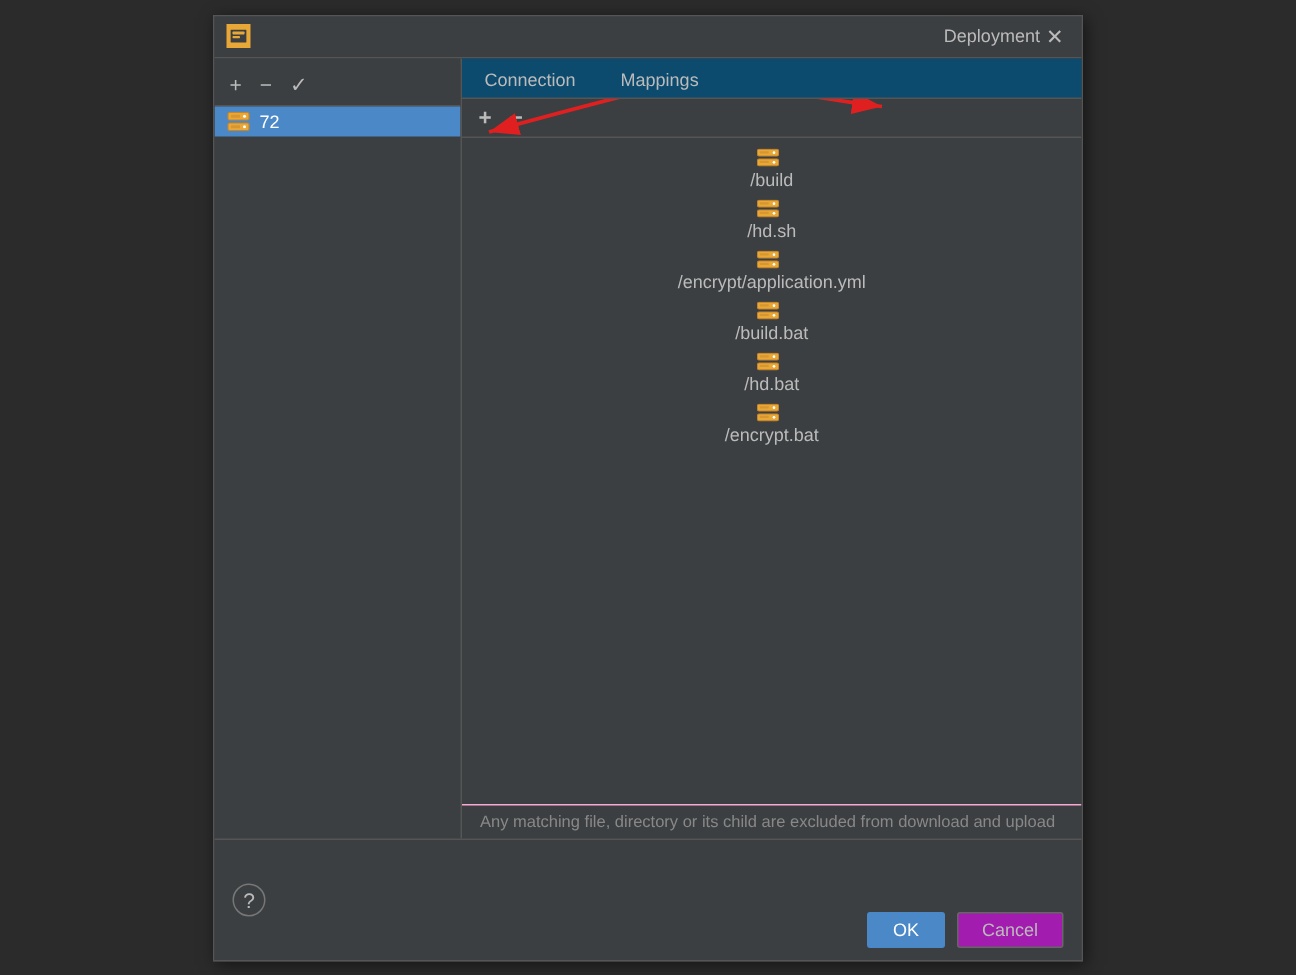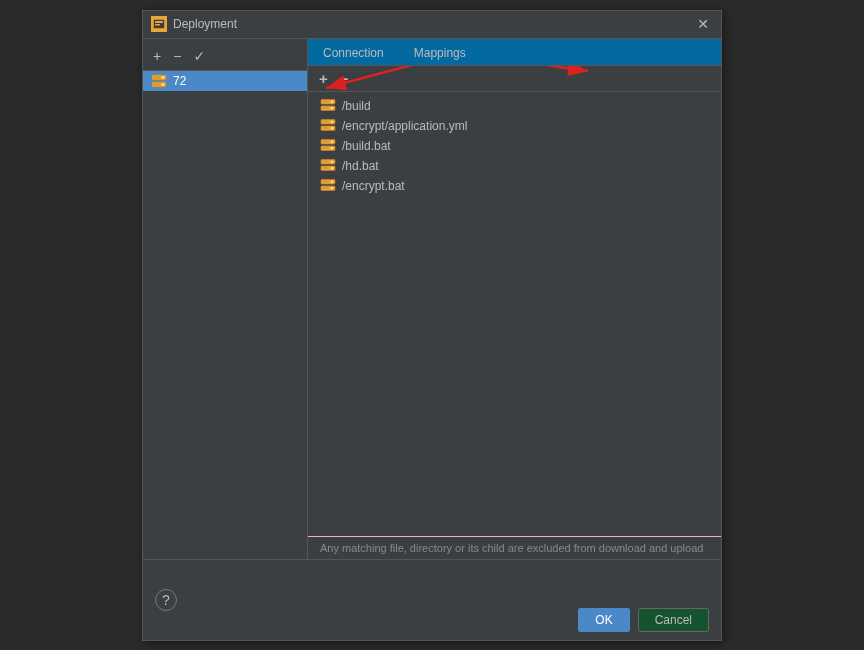--- a/index.html
+++ b/index.html
@@ -22,20 +22,21 @@
       flex-direction: column;
     }
     .title-bar {
       background: #3c3f41;
       border-bottom: 1px solid #555;
       display: flex;
       align-items: center;
       padding: 8px 8px;
       height: 28px;
       user-select: none;
+      text-align: right;
     }
     .title-bar-icon {
       width: 16px;
       height: 16px;
       margin-right: 6px;
       background: #e8a838;
       display: flex;
       align-items: center;
       justify-content: center;
       font-size: 10px;
@@ -118,21 +119,21 @@
     .right-panel {
       flex: 1;
       display: flex;
       flex-direction: column;
       background: #3c3f41;
     }
 
     .tabs {
       display: flex;
       border-bottom: 1px solid #555;
-      background: #0369a1;
+      background: #0c4a6e;
     }
     .tab {
       padding: 6px 14px;
       cursor: pointer;
       color: #bbbbbb;
       font-size: 12px;
       border: 1px solid transparent;
       border-bottom: none;
       margin-bottom: -1px;
       position: relative;
@@ -179,20 +180,21 @@
       overflow-y: auto;
       padding: 4px 0;
     }
     .path-item {
       display: flex;
       align-items: center;
       padding: 3px 12px;
       cursor: pointer;
       color: #bbbbbb;
       font-size: 12px;
+      flex-direction: column;
     }
     .path-icon {
       width: 16px;
       height: 14px;
       margin-right: 6px;
       flex-shrink: 0;
       display: inline-flex;
       align-items: center;
     }
 
@@ -235,21 +237,21 @@
       border-radius: 2px;
       border: 1px solid #555;
       margin-top: 40px;
     }
     .btn-primary {
       background: #4a88c7;
       color: #fff;
       border-color: #4a88c7;
     }
     .btn-default {
-      background: #14532d;
+      background: #a21caf;
       color: #bbbbbb;
       border-color: #666;
     }
 
     
     ::-webkit-scrollbar { width: 8px; }
     ::-webkit-scrollbar-track { background: #3c3f41; }
     ::-webkit-scrollbar-thumb { background: #555; border-radius: 4px; }
   </style>
 </head>
@@ -346,20 +348,33 @@
             <span class="path-icon">
               <svg width="16" height="13" viewBox="0 0 16 13">
                 <rect x="1" y="0.5" width="14" height="4.5" rx="1" fill="#e8a838" stroke="#c8842a" stroke-width="0.7"></rect>
                 <rect x="1" y="7" width="14" height="4.5" rx="1" fill="#e8a838" stroke="#c8842a" stroke-width="0.7"></rect>
                 <circle cx="12" cy="2.8" r="0.9" fill="#fff"></circle>
                 <circle cx="12" cy="9.2" r="0.9" fill="#fff"></circle>
                 <rect x="2.5" y="1.8" width="6" height="1.5" rx="0.4" fill="#c8842a" opacity="0.5"></rect>
                 <rect x="2.5" y="8.2" width="6" height="1.5" rx="0.4" fill="#c8842a" opacity="0.5"></rect>
               </svg>
             </span>
+            <span>/hd.sh</span>
+          </div>
+          <div class="path-item">
+            <span class="path-icon">
+              <svg width="16" height="13" viewBox="0 0 16 13">
+                <rect x="1" y="0.5" width="14" height="4.5" rx="1" fill="#e8a838" stroke="#c8842a" stroke-width="0.7"></rect>
+                <rect x="1" y="7" width="14" height="4.5" rx="1" fill="#e8a838" stroke="#c8842a" stroke-width="0.7"></rect>
+                <circle cx="12" cy="2.8" r="0.9" fill="#fff"></circle>
+                <circle cx="12" cy="9.2" r="0.9" fill="#fff"></circle>
+                <rect x="2.5" y="1.8" width="6" height="1.5" rx="0.4" fill="#c8842a" opacity="0.5"></rect>
+                <rect x="2.5" y="8.2" width="6" height="1.5" rx="0.4" fill="#c8842a" opacity="0.5"></rect>
+              </svg>
+            </span>
             <span>/encrypt/application.yml</span>
           </div>
           <div class="path-item">
             <span class="path-icon">
               <svg width="16" height="13" viewBox="0 0 16 13">
                 <rect x="1" y="0.5" width="14" height="4.5" rx="1" fill="#e8a838" stroke="#c8842a" stroke-width="0.7"></rect>
                 <rect x="1" y="7" width="14" height="4.5" rx="1" fill="#e8a838" stroke="#c8842a" stroke-width="0.7"></rect>
                 <circle cx="12" cy="2.8" r="0.9" fill="#fff"></circle>
                 <circle cx="12" cy="9.2" r="0.9" fill="#fff"></circle>
                 <rect x="2.5" y="1.8" width="6" height="1.5" rx="0.4" fill="#c8842a" opacity="0.5"></rect>

